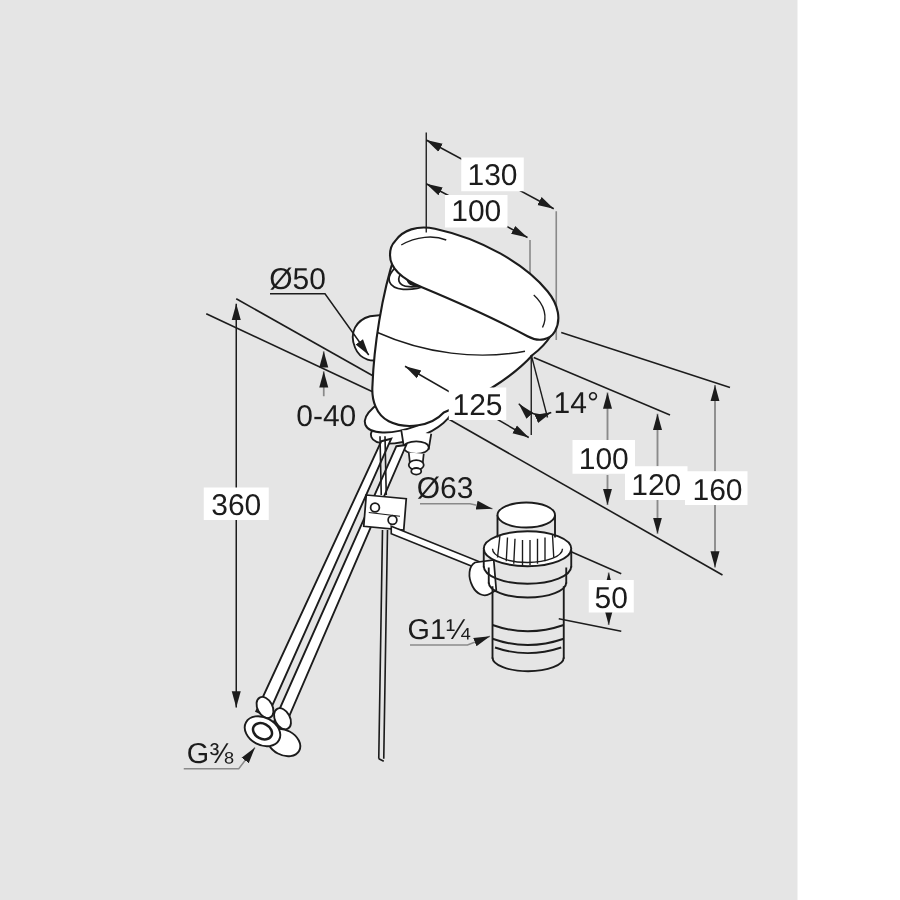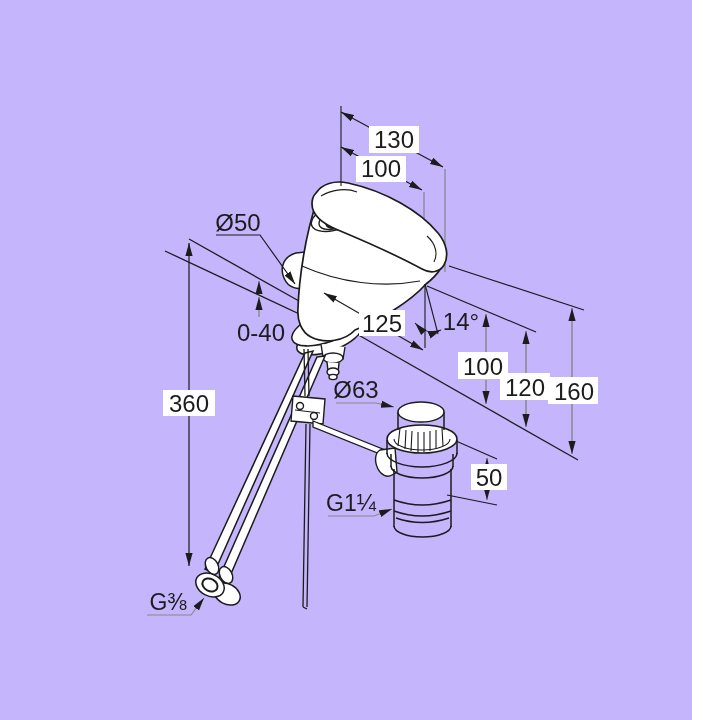--- a/index.html
+++ b/index.html
@@ -1,16 +1,16 @@
 <!DOCTYPE html>
 <html><head>
 <meta charset="utf-8">
 <style>
   html,body{margin:0;padding:0;background:#ffffff;}
-  .stage{width:692px;height:720px;position:relative;background:#c4b5fd;overflow:hidden;}
+  .stage{width:638px;height:720px;position:relative;background:#e5e5e5;overflow:hidden;}
   svg{display:block;}
   .dimtext{font-family:"Liberation Sans","DejaVu Sans",sans-serif;font-size:24px;fill:#1c1c1c;}
   .dimtext.small{font-size:23px;}
   path,line,ellipse,circle{vector-effect:non-scaling-stroke;}
 </style>
 </head>
 <body>
 
 <div class="stage">
 <svg width="720" height="720" viewBox="0 0 720 720">

